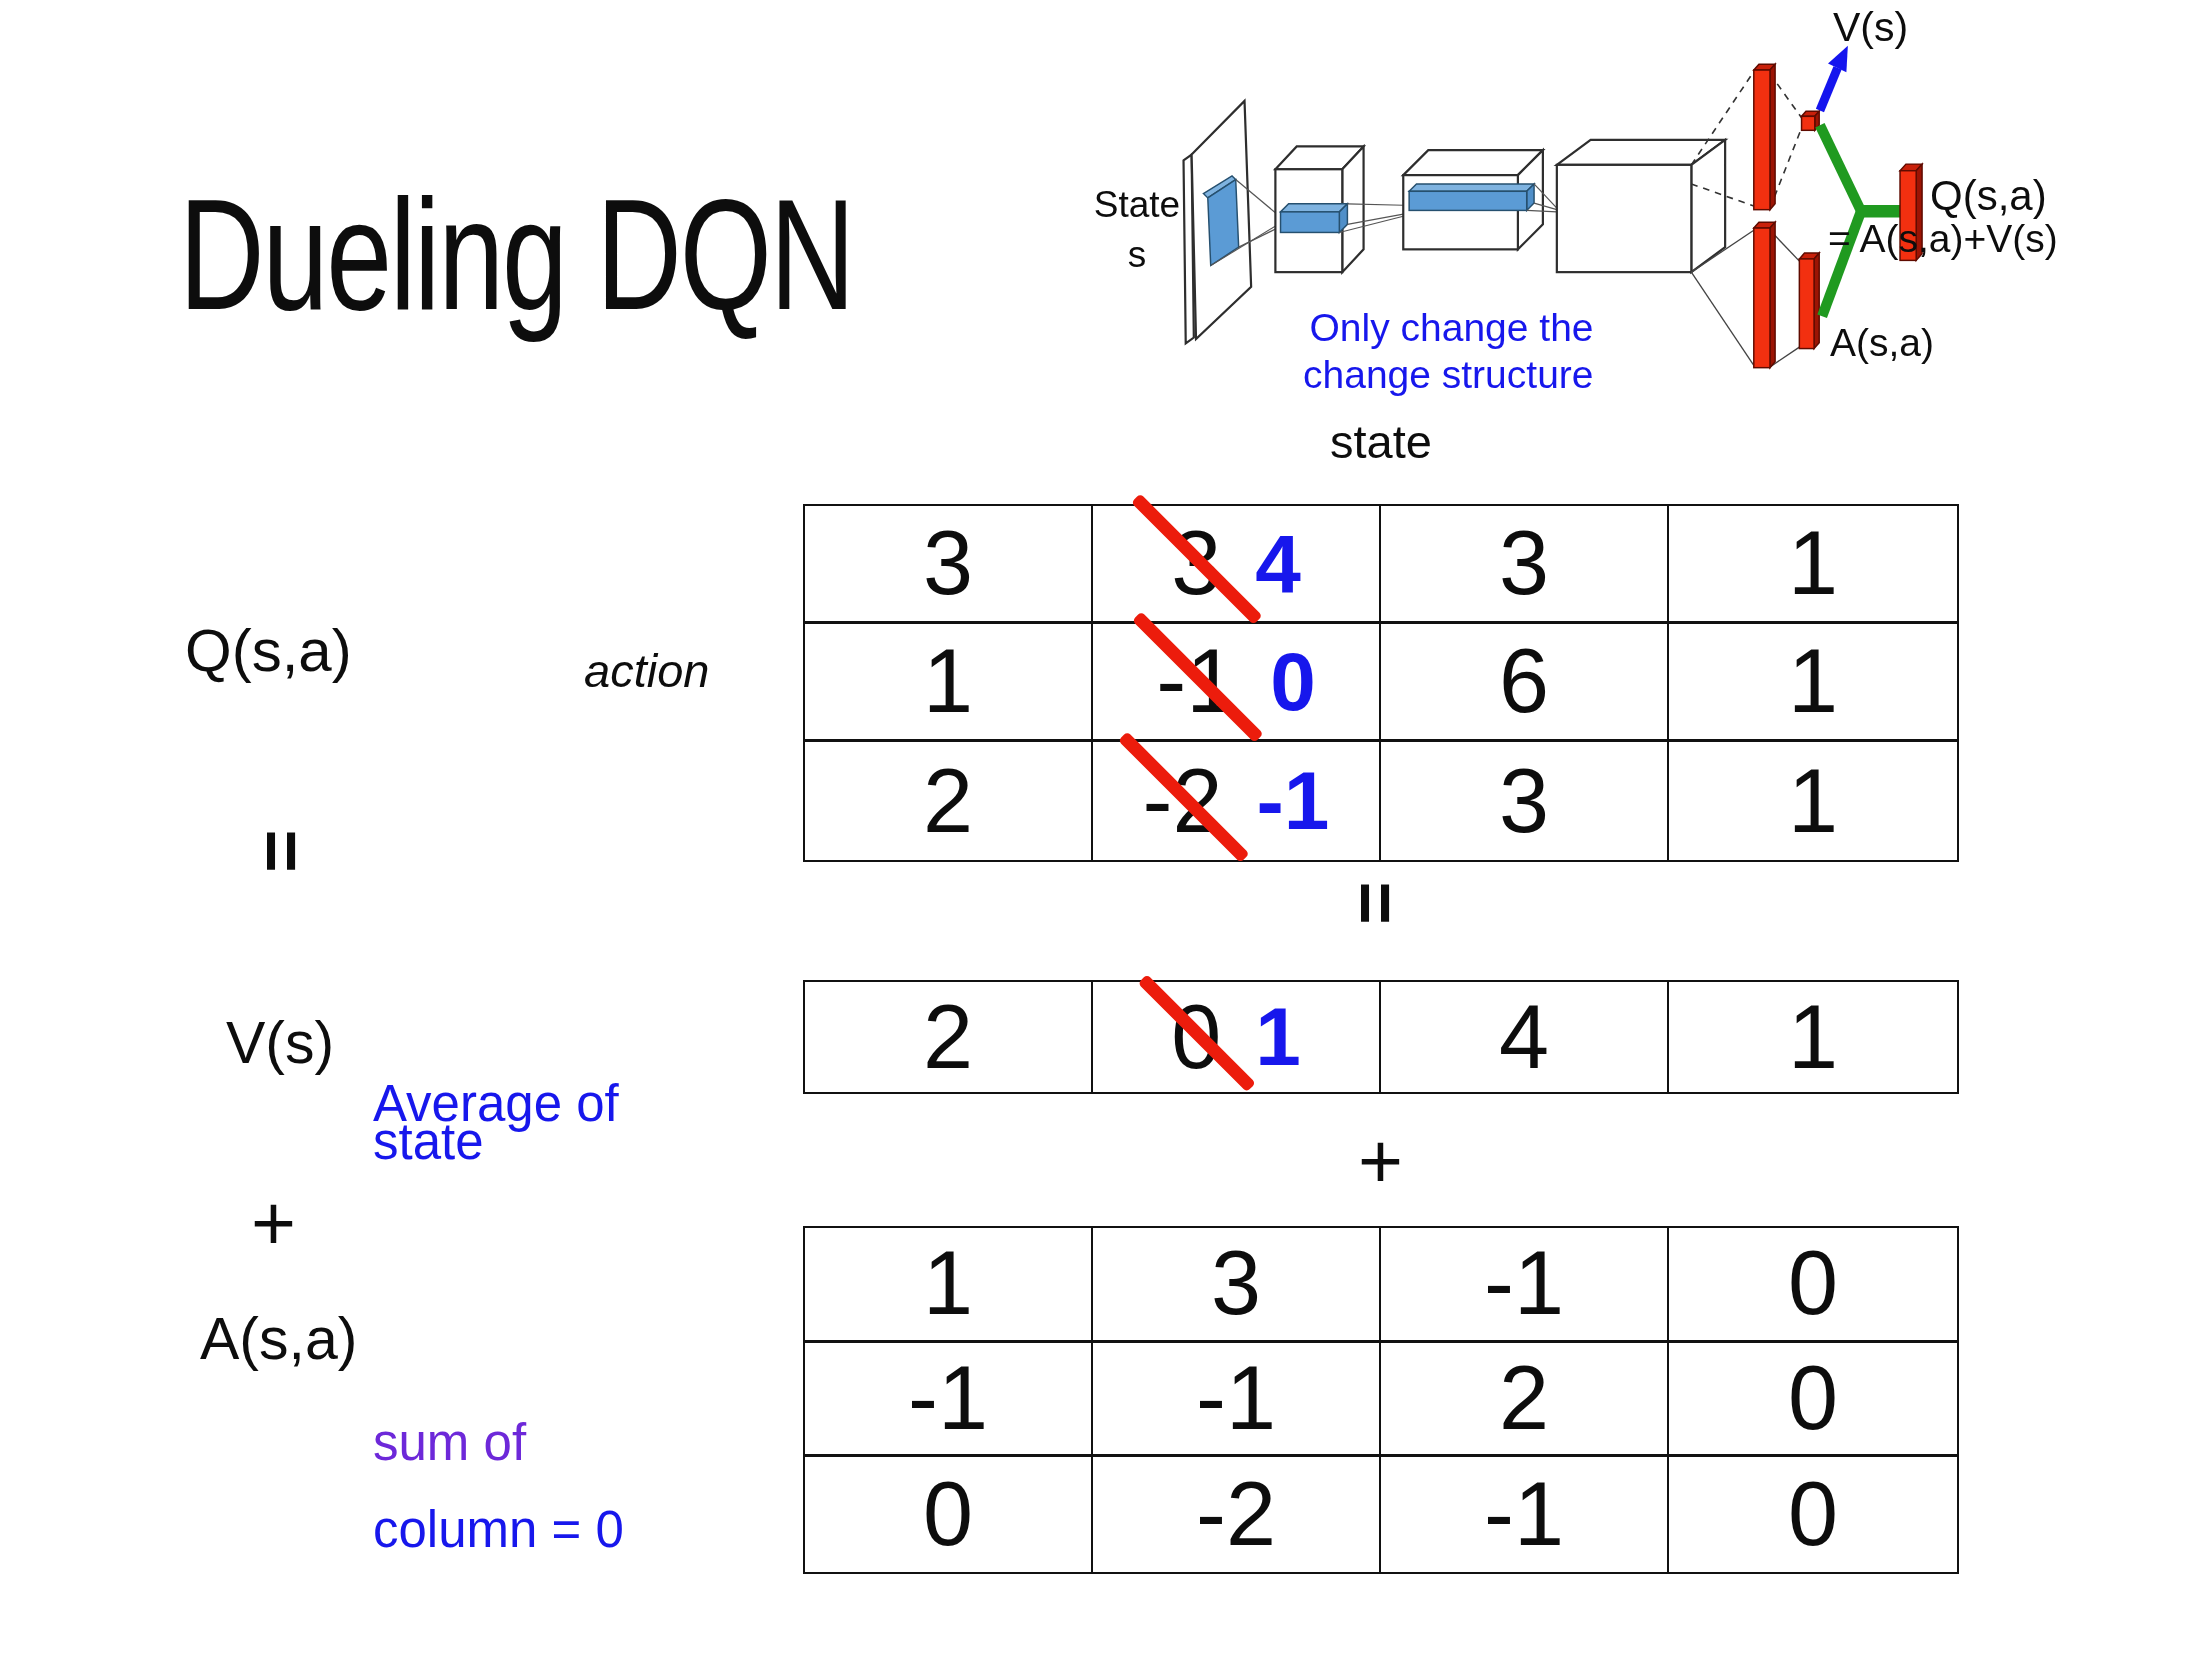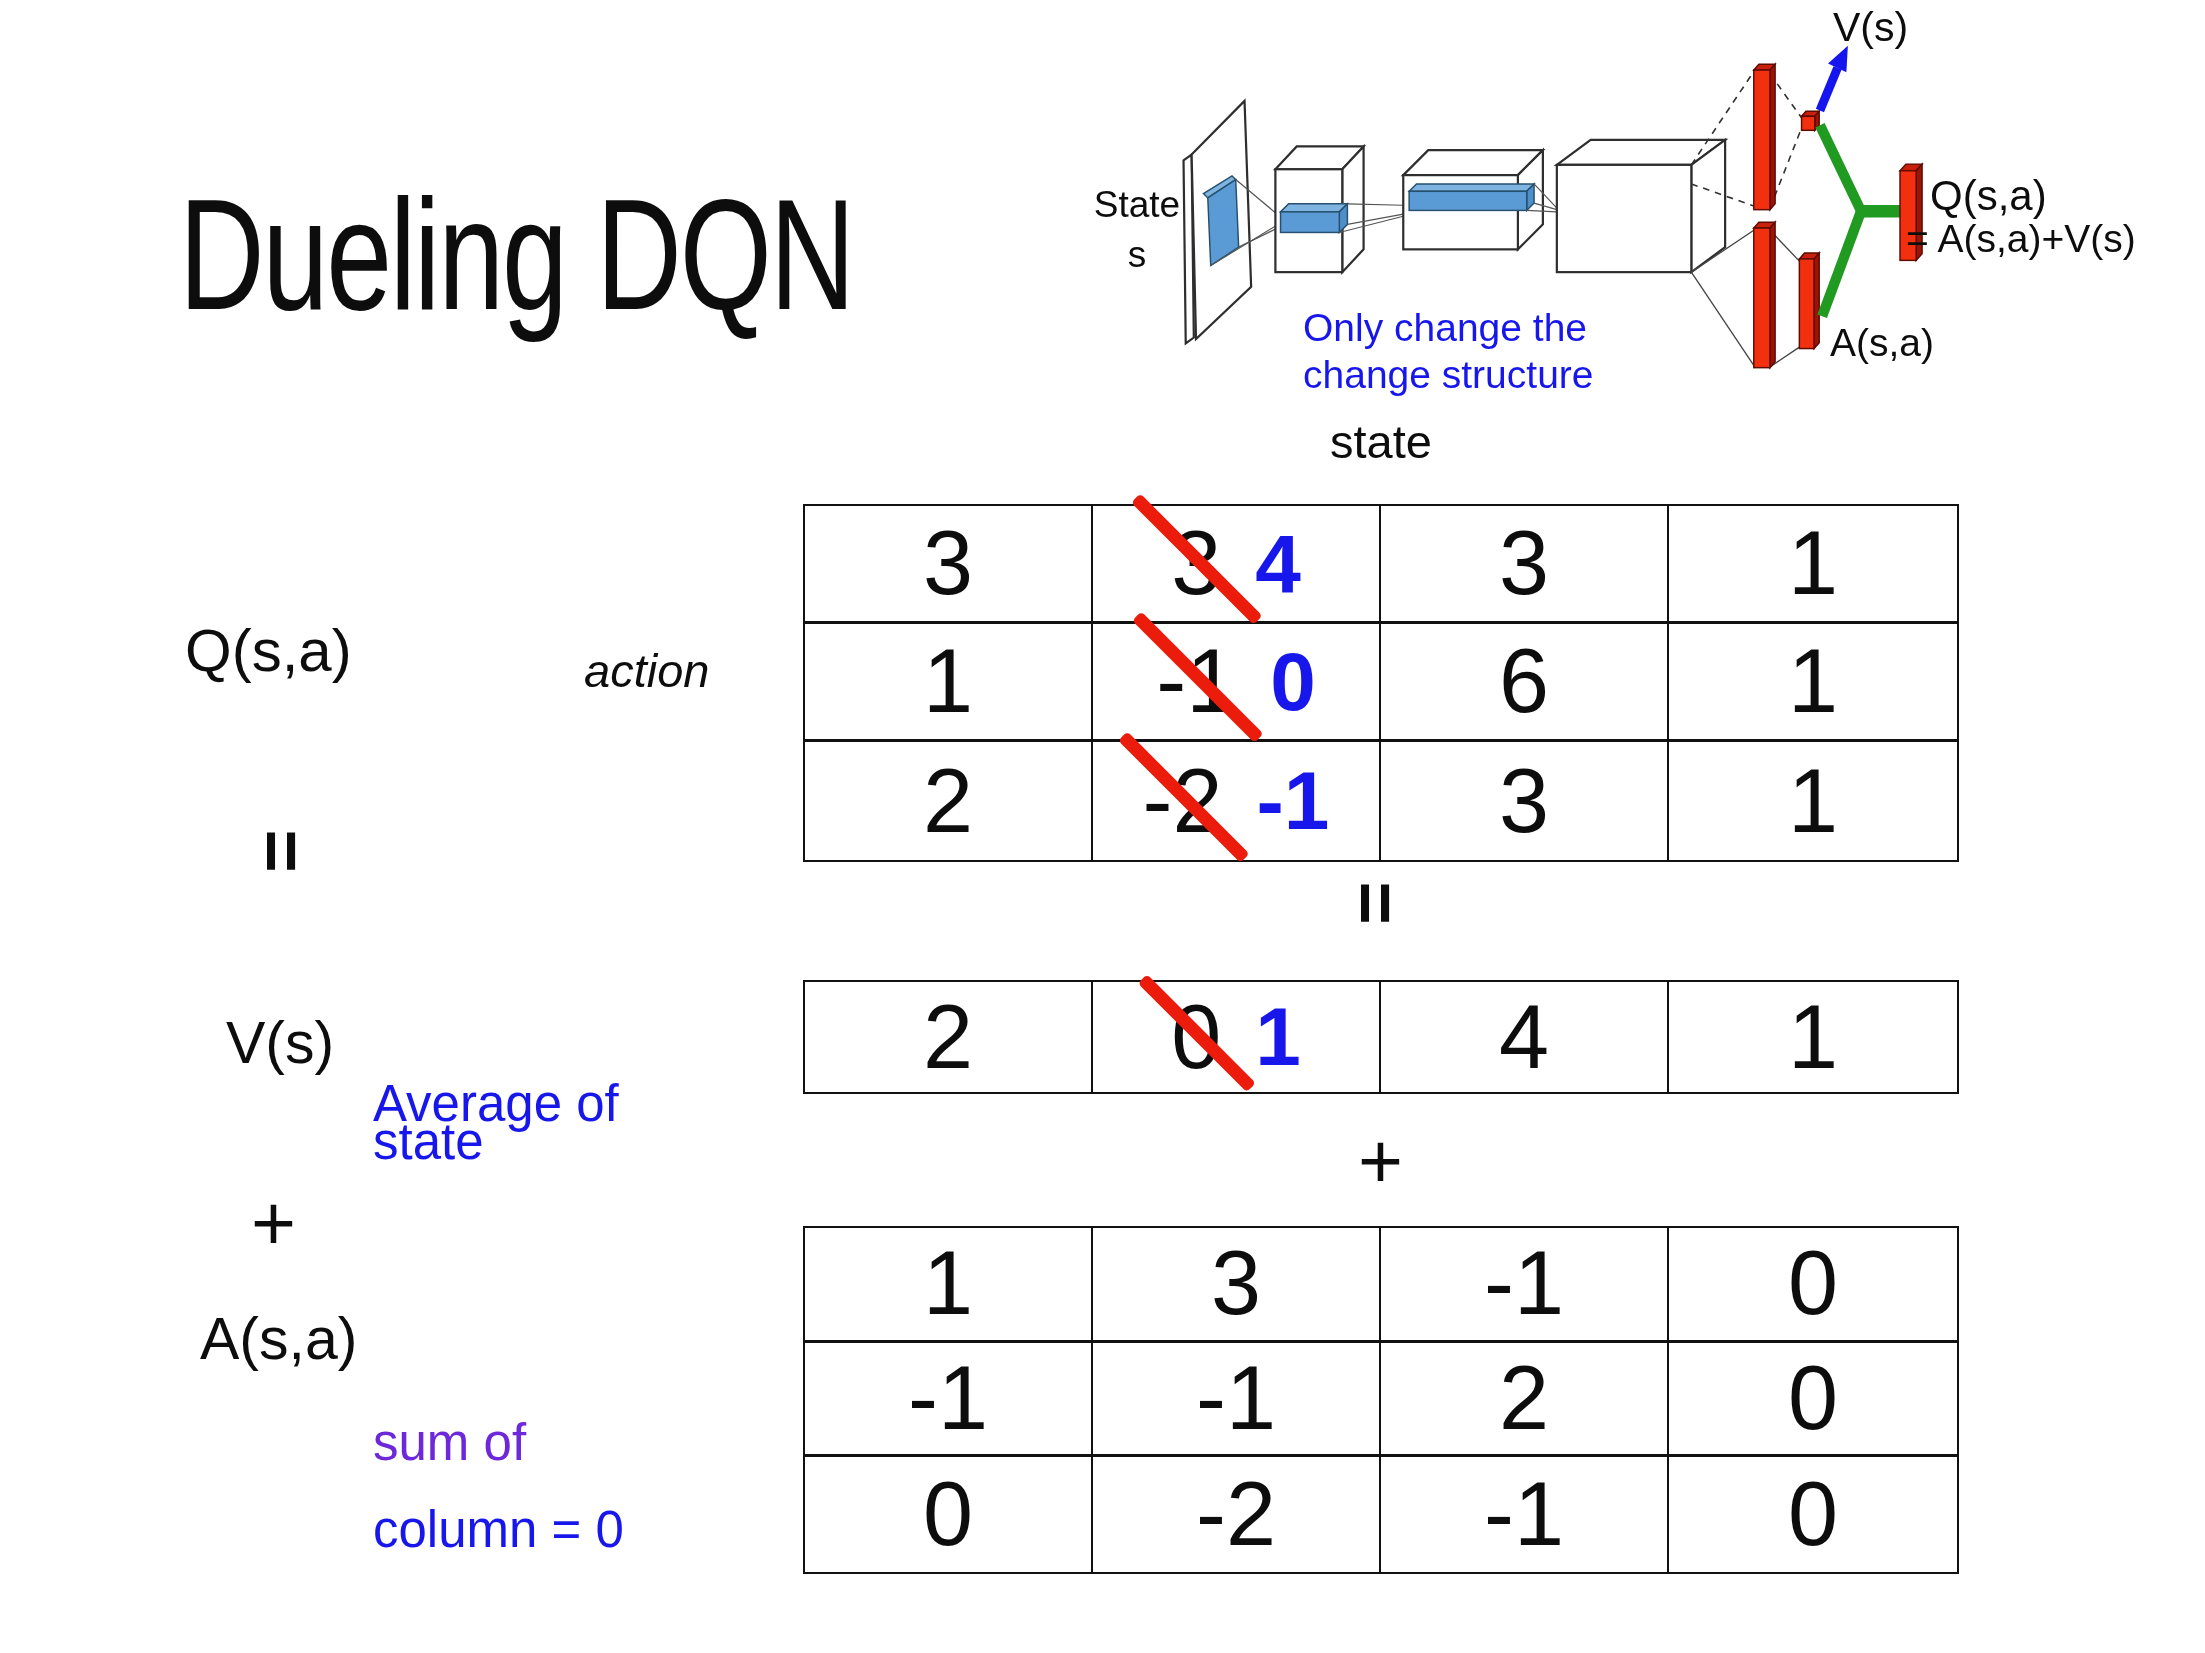--- a/index.html
+++ b/index.html
@@ -158,23 +158,23 @@
       <rect x="1105" y="232" width="22" height="122" fill="#f23010" stroke="#5f0b00" stroke-width="2"></rect>
     </g>
   </svg>
 
   <div class="abs state-s" style="left:1089px;top:180px;">
     <div>State</div>
     <div>s</div>
   </div>
   <div class="abs diag-lab" style="left:1833px;top:7.4px;">V(s)</div>
   <div class="abs diag-lab" style="left:1930px;top:175px;font-size:42px;">Q(s,a)</div>
-  <div class="abs diag-lab" style="left:1906px;top:219px;font-size:39px;">= A(s,a)+V(s)</div>
+  <div class="abs diag-lab" style="left:1828px;top:219px;font-size:39px;">= A(s,a)+V(s)</div>
   <div class="abs diag-lab" style="left:1830px;top:323px;font-size:39px;">A(s,a)</div>
-  <div class="abs note" style="left:1303px;top:305px;color:#1717ec;">
+  <div class="abs note" style="left:1303px;top:305px;color:#1717ec;text-align:right;">
     <div>Only change the</div>
     <div>change structure</div>
   </div>
 
   <div class="abs mid-lab" style="left:803px;top:418px;width:1156px;text-align:center;">state</div>
   <div class="abs mid-lab" style="left:584px;top:647px;font-style:italic;">action</div>
   <div class="abs big-lab" style="left:185px;top:621px;">Q(s,a)</div>
   <div class="abs roteq" style="left:240px;top:814px;">=</div>
   <div class="abs big-lab" style="left:226px;top:1014px;font-size:59px;">V(s)</div>
   <div class="abs blue-lab" style="left:373px;top:1031px;color:#1717ec;margin-top:47px;">Average of</div>

